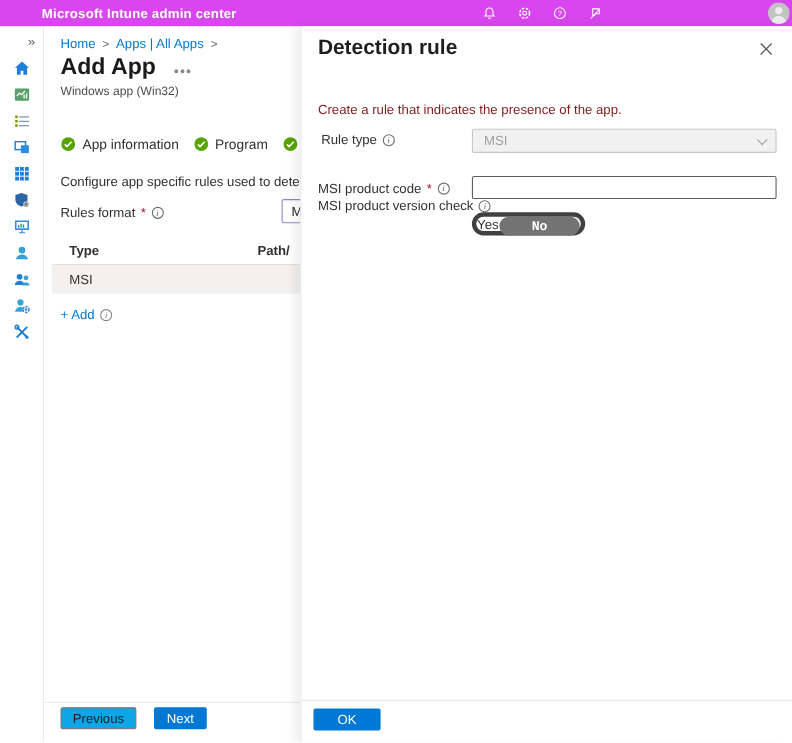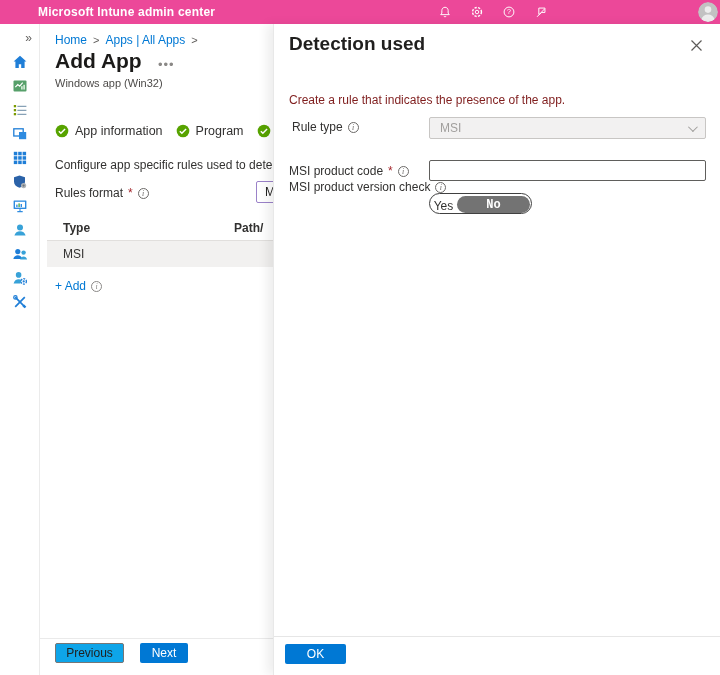--- a/index.html
+++ b/index.html
@@ -1,21 +1,21 @@
 <!DOCTYPE html>
 <html><head>
 <meta charset="utf-8">
 <style>
   * { margin:0; padding:0; box-sizing:border-box; }
   html,body { background:#fff; }
   .screen { position:relative; width:720px; height:675px; overflow:hidden;
             font-family:"Liberation Sans", sans-serif; color:#323130; background:#fff; }
 
   
-  .topbar { position:absolute; top:0; left:0; right:0; height:24px; background:#ec4899; }
+  .topbar { position:absolute; top:0; left:0; right:0; height:24px; background:#d946ef; }
   .topbar-title { position:absolute; left:38px; top:5px; color:#fff; font-size:12px; font-weight:700; letter-spacing:.2px; }
   .topbar-icons { position:absolute; left:438px; top:0; height:24px; display:flex; align-items:center; gap:18px; }
   .tb-icon { width:14px; height:14px; display:block; cursor:pointer; }
   .avatar { position:absolute; right:2px; top:2px; width:20px; height:20px; border-radius:50%; overflow:hidden; cursor:pointer; }
 
   
   .sidebar { position:absolute; top:24px; left:0; width:40px; bottom:0; background:#fff; border-right:1px solid #ebebeb; }
   .collapse { position:absolute; top:7px; right:7px; font-size:12px; color:#605e5c; cursor:pointer; }
   .nav-items { position:absolute; top:30px; left:0; width:39px; display:flex; flex-direction:column; align-items:center; gap:8px; }
   .nav-item { width:39px; height:16px; display:flex; align-items:center; justify-content:center; cursor:pointer; }
@@ -76,22 +76,22 @@
           display:flex; align-items:center; padding:0 10px; }
   .chev { margin-left:auto; width:7px; height:7px; border-right:1.4px solid #a19f9d; border-bottom:1.4px solid #a19f9d;
           transform:rotate(45deg) translateY(-2px); }
 
   .lbl-code { position:absolute; left:15px; top:140px; }
   .code-input { position:absolute; left:155px; top:136px; width:277px; height:21px;
           border:1px solid #5f5e5c; border-radius:2px; background:#fff; font-size:12px; padding:0 8px;
           font-family:"Liberation Sans", sans-serif; color:#201f1e; }
 
   .lbl-version { position:absolute; left:15px; top:156px; }
-  .toggle { position:absolute; left:155px; top:169px; width:103px; height:21px; border:1px solid #404040;
-          border-radius:11px; display:flex; align-items:flex-end; background:#fff; cursor:pointer; }
+  .toggle { position:absolute; left:155px; top:169px; width:103px; height:21px; border:4px solid #404040;
+          border-radius:11px; display:flex; align-items:flex-start; background:#fff; cursor:pointer; }
   .toggle-yes { flex:1; text-align:center; font-size:12px; color:#323130; }
   .toggle-no { width:73px; height:17px; margin-right:1px; background:#737373; border-radius:9px;
           color:#fff; font-size:12px; font-weight:600; display:flex; align-items:center; justify-content:center;font-family:Liberation Mono, monospace; }
 
   .panel-divider { position:absolute; left:0; right:0; top:612px; border-top:1px solid #e6e6e6; }
   .ok-button { position:absolute; left:11px; top:620px; width:61px; height:20px; background:#0078d4; border:none;
           border-radius:2px; color:#fff; font-size:12px; font-weight:400; cursor:pointer;
           font-family:"Liberation Sans", sans-serif; }
 </style>
 </head>
@@ -296,21 +296,21 @@
       <span>+ Add</span>
         <span class="info"></span>
     </div>
 
     <div class="main-divider"></div>
     <button class="previous-button">Previous</button>
     <button class="next-button">Next</button>
   </div>
 
   <div class="panel">
-    <div class="panel-title">Detection used</div>
+    <div class="panel-title">Detection rule</div>
     <span class="panel-close">
       <svg viewBox="0 0 13 13">
           <path d="M1.5 1.5l10 10M11.5 1.5l-10 10" stroke="#5d5b59" stroke-width="1.2"></path>
         </svg>
     </span>
 
     <div class="panel-desc">Create a rule that indicates the presence of the app.</div>
 
     <div class="field-label lbl-ruletype">
       <span>Rule type</span>

